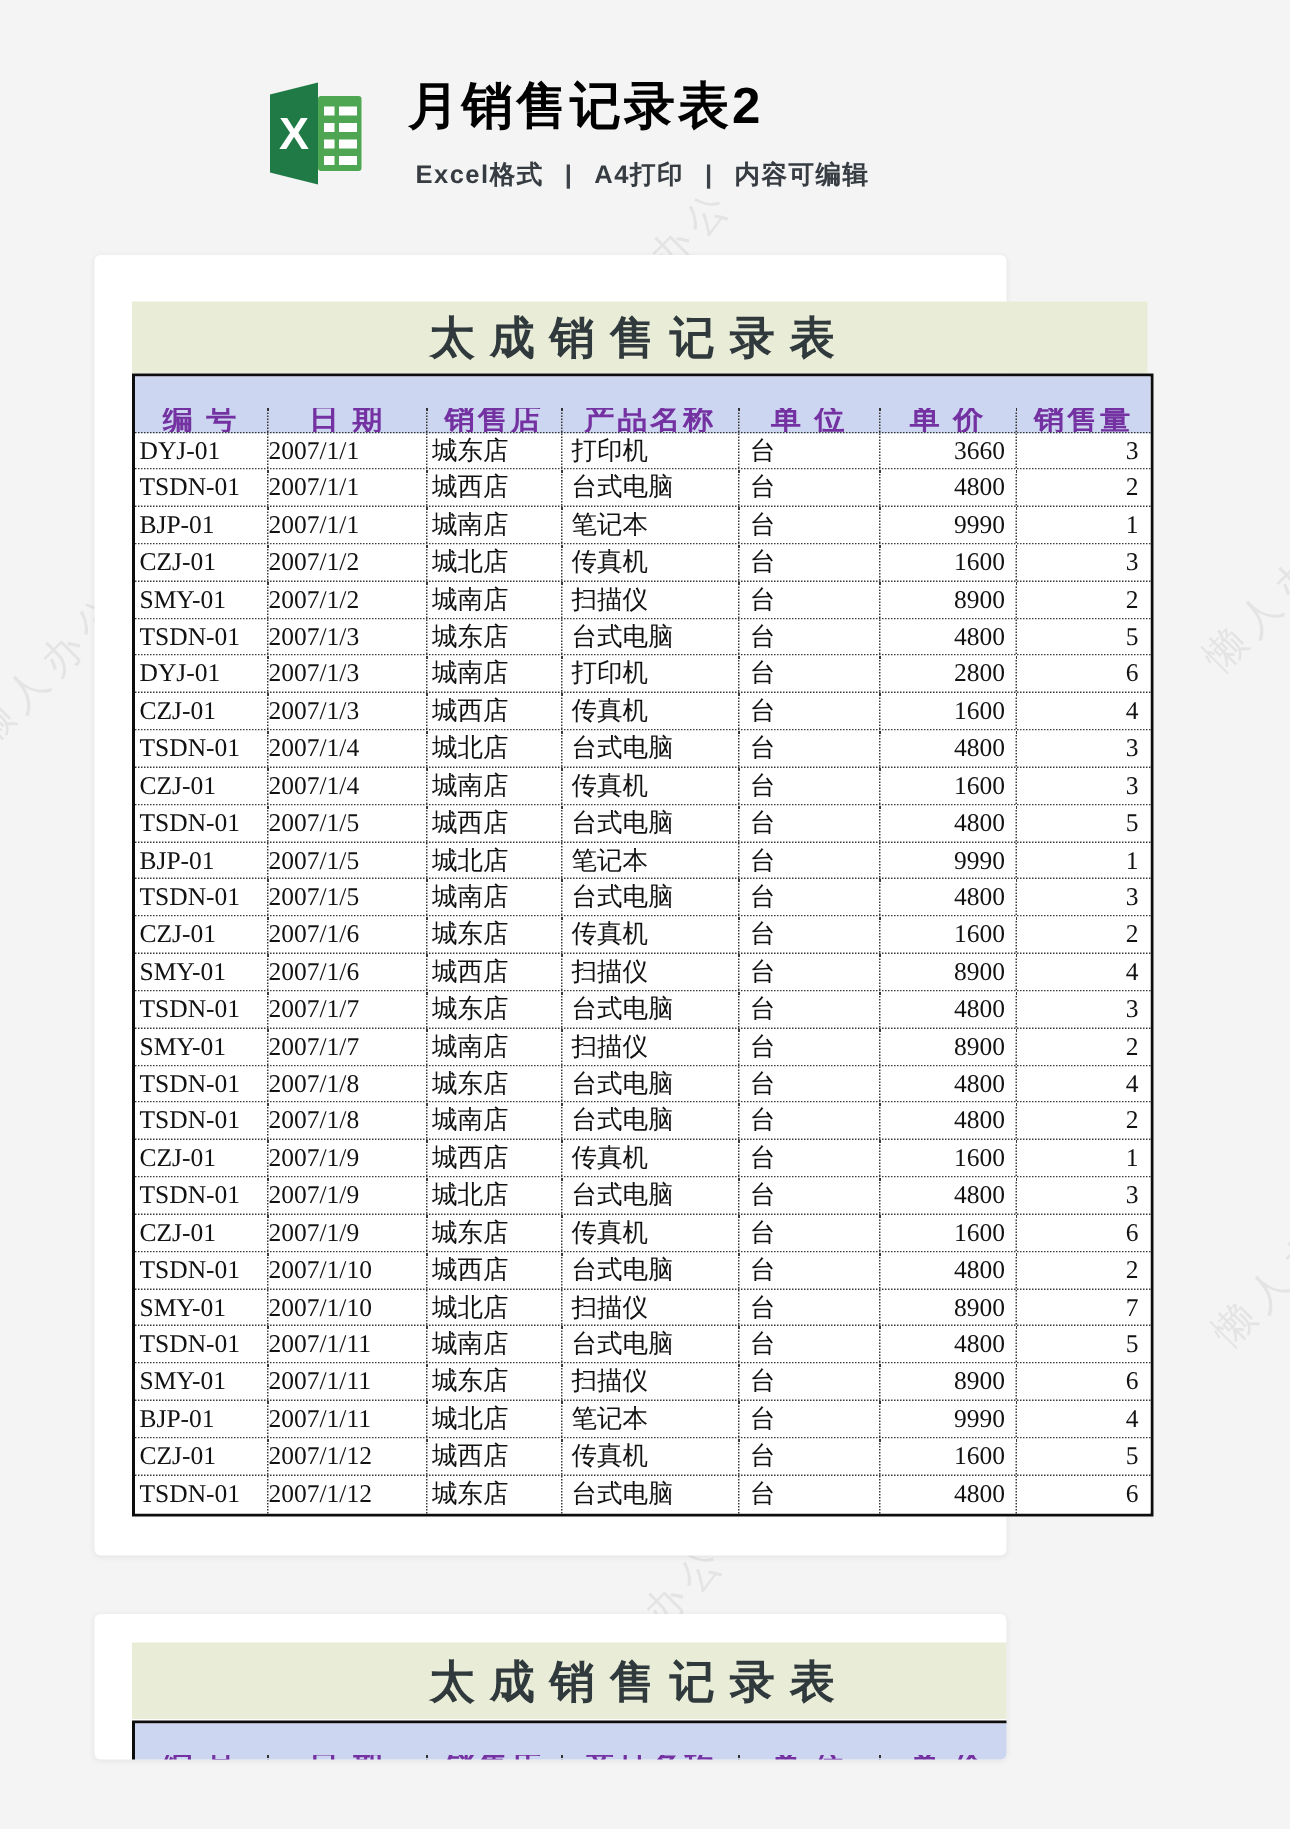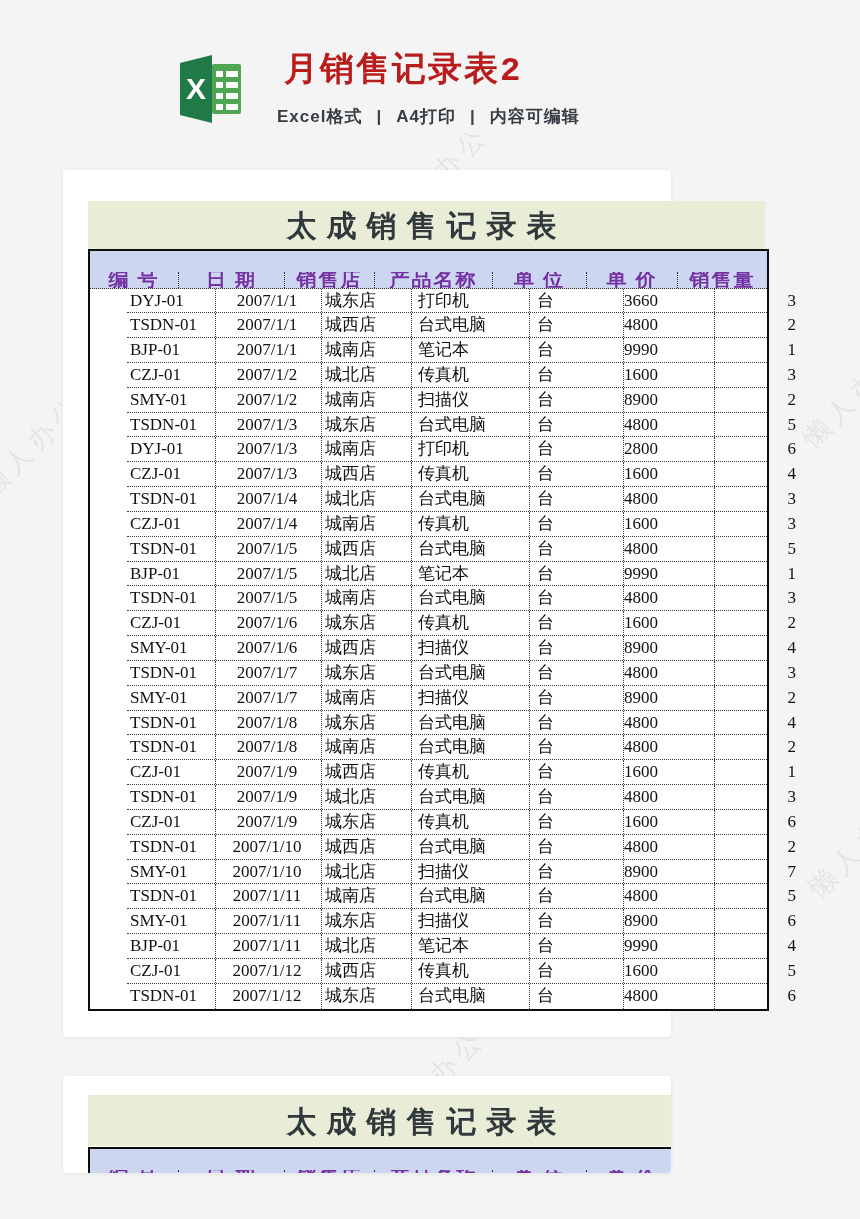--- a/index.html
+++ b/index.html
@@ -4,22 +4,22 @@
 <style>
   html,body{margin:0;padding:0}
   body{
     width:860px;height:1219px;position:relative;overflow:hidden;
     background:#f3f4f3;
     font-family:"Liberation Sans",sans-serif;
   }
   
   .xl-icon{position:absolute;left:166px;top:48px;width:76px;height:80px}
   .hero-title{
-    position:absolute;left:284px;top:50px;
-    font-size:34px;font-weight:bold;color:#b91c1c;letter-spacing:2px;line-height:42px;font-family:Liberation Mono, monospace;
+    position:absolute;left:272px;top:50px;
+    font-size:34px;font-weight:bold;color:#000000;letter-spacing:2px;line-height:42px;
   }
   .hero-sub{
     position:absolute;left:277px;top:105px;
     font-size:17px;font-weight:bold;color:#363c42;letter-spacing:1px;text-align:right;
   }
   .hero-sub .sep{margin:0 14px;color:#3c4248;font-weight:bold}
   
   .wm{
     position:absolute;color:#6a6f6a;opacity:.11;font-size:27px;letter-spacing:6px;
     transform:rotate(-45deg);pointer-events:none;white-space:nowrap;
@@ -53,35 +53,35 @@
     height:37.5px;box-sizing:border-box;background:#cdd6f1;border-bottom:1px dotted #333;
   }
   .hc{
     display:flex;align-items:center;justify-content:center;box-sizing:border-box;
     color:#7331a1;font-weight:bold;font-size:20px;letter-spacing:2px;
     font-family:"Liberation Serif","DejaVu Serif",serif;white-space:nowrap;overflow:hidden;margin-top:21px;
   }
   .hc:not(:last-child){border-right:1px dotted #333}
   .tr{
     display:grid;grid-template-columns:89px 106px 90px 118px 94px 91px 89px;
-    height:24.83px;box-sizing:border-box;border-bottom:1px dotted #3a3a3a;background:#fff;margin-left:37px;
+    height:24.83px;box-sizing:border-box;border-bottom:1px dotted #3a3a3a;background:#fff;
   }
   .tr:last-child{border-bottom:none}
   .td{
     font-family:"Liberation Serif","DejaVu Serif",serif;
     font-size:17px;line-height:23.6px;color:#121212;
     white-space:nowrap;overflow:hidden;box-sizing:border-box;
   }
   .td:not(:last-child){border-right:1px dotted #3a3a3a}
   .c0{padding-left:3px}
-  .c1{text-align:center;padding-right:3px}
+  .c1{text-align:left;padding-right:3px}
   .c2{padding-left:3px}
   .c3{padding-left:6px}
   .c4{padding-left:7px}
-  .c5{padding-right:7px}
+  .c5{text-align:right;padding-right:7px}
   .c6{text-align:right;padding-right:8px}
 </style>
 </head>
 <body>
 
 <div>
 
   <svg class="xl-icon" viewBox="0 0 76 80" aria-hidden="true">
     <rect x="46" y="16" width="29" height="50" rx="2" fill="#4fa652"></rect>
     <rect x="50" y="23" width="7" height="6" fill="#ffffff"></rect>

